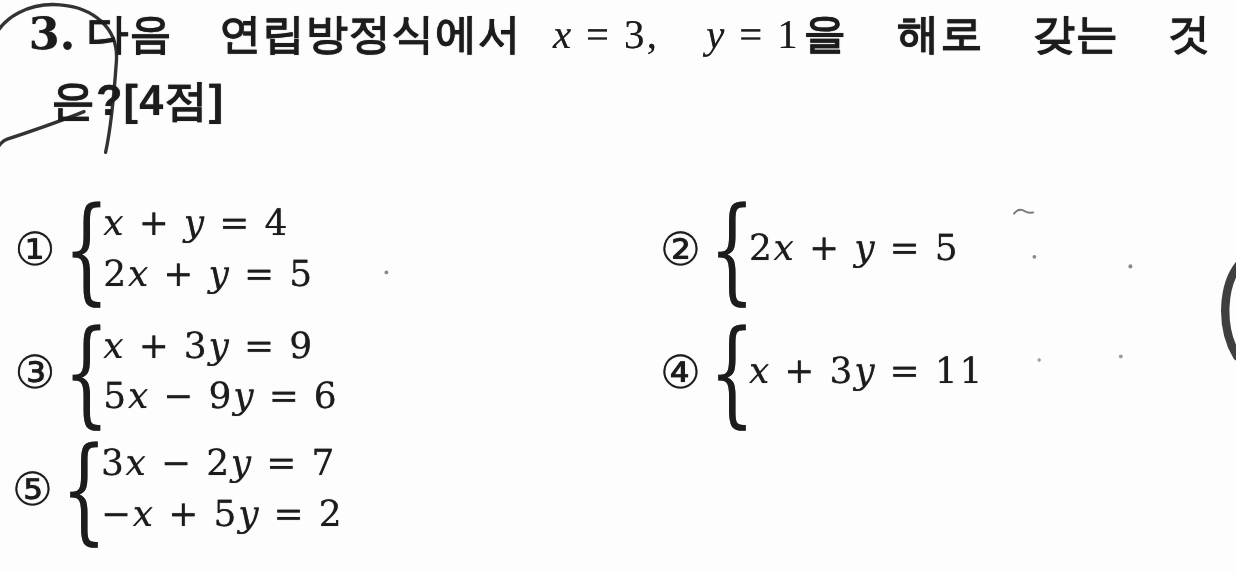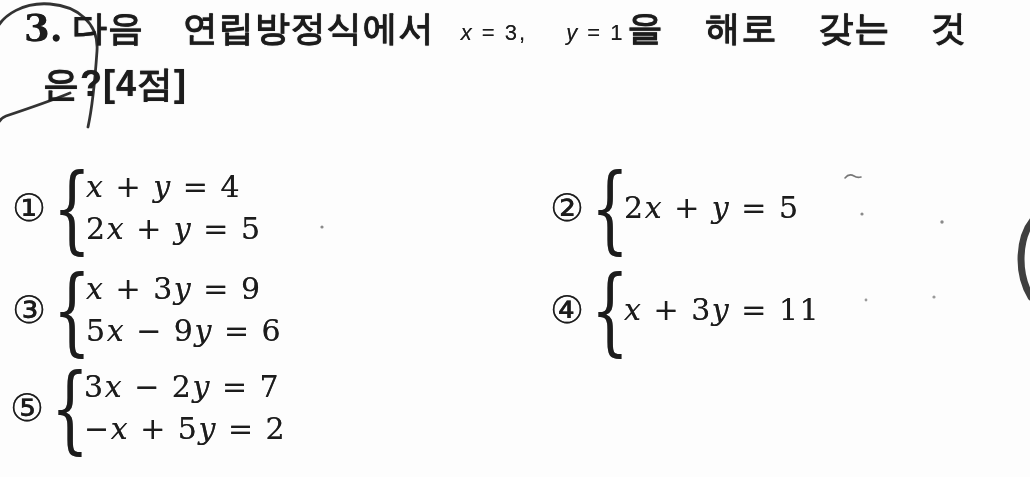--- a/index.html
+++ b/index.html
@@ -28,22 +28,22 @@
     font-size:35px; font-weight:700;
     letter-spacing:1px;
     text-shadow:0 0 0.7px rgba(25,25,25,0.8);
   }
   .q-line1 .intro { word-spacing:28px; }
   .q-line1 .m1 { margin-left:26px; }
   .q-line1 .m2 { margin-left:39px; }
   .q-line1 .particle { margin-left:3px; }
   .q-line1 .tail { margin-left:42px; word-spacing:30px; }
   .math-inline {
-    font-family:Liberation Sans, sans-serif;
-    font-size:22px; letter-spacing:2px;
+    font-family:Liberation Serif, serif;
+    font-size:34px; letter-spacing:2px;
     text-shadow:0 0 0.5px rgba(25,25,25,0.7);
   }
   .math-inline .v { font-style:italic; }
   .q-line2 {
     position:absolute; left:43px; top:60px;
     font-size:36px;
   }
   
   .option {
     position:absolute;

